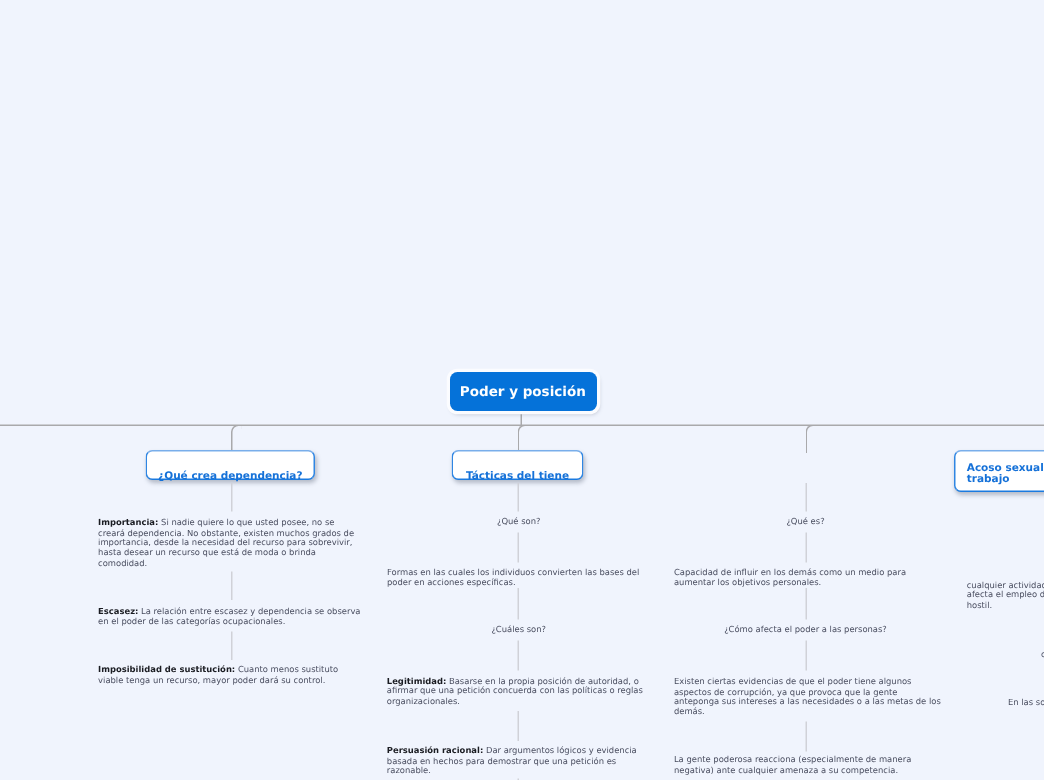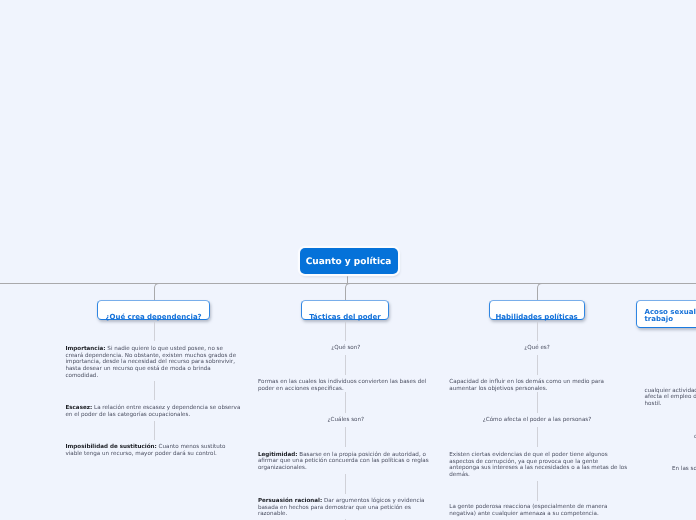--- a/index.html
+++ b/index.html
@@ -30,38 +30,35 @@
 </head>
 <body>
 
 <div id="stage">
 
   <div class="vline" style="left:347px;top:274px;height:10px;background:#a9a9ab;"></div>
 
   <div class="hline" style="left:0px;top:283px;width:696px;"></div>
 
   <div class="root" style="left:299.5px;top:247.8px;width:98.1px;height:26.2px;font-size:9px;">
-    <span>Cuanto y política</span>
+    <span>Poder y posición</span>
   </div>
 
   <div class="elbow" style="left:153.5px;top:283px;width:6px;height:18px;"></div>
   <div class="elbow" style="left:345px;top:283px;width:6px;height:18px;"></div>
   <div class="elbow" style="left:536.5px;top:283px;width:6px;height:18px;"></div>
 
   <div class="lvl2" style="left:97.4px;top:300.4px;width:112.3px;height:20px;font-size:7px;">
     <span>¿Qué crea dependencia?</span>
   </div>
 
   <div class="lvl2" style="left:300.8px;top:300.4px;width:88.4px;height:20px;font-size:7px;">
-    <span>Tácticas del poder</span>
+    <span>Tácticas del tiene</span>
   </div>
 
-  <div class="lvl2" style="left:488.6px;top:300.4px;width:96.1px;height:20px;font-size:7px;">
-    <span>Habilidades políticas</span>
-  </div>
 
   <div class="lvl2" style="left:636px;top:300.4px;width:120px;height:28px;font-size:7px;padding:7.2px 7.5px 0;justify-content:flex-start;text-align:left;line-height:7.7px;align-items:flex-start;">
     <span>Acoso sexual en el trabajo</span>
   </div>
 
   <div class="vline" style="left:153.5px;top:322px;height:19px;"></div>
   <div class="txt" style="left:65.4px;top:346.4px;width:174px;">
     <span class="b">Importancia:</span><span> Si nadie quiere lo que usted posee, no se creará dependencia. No obstante, existen muchos grados de importancia, desde la necesidad del recurso para sobrevivir, hasta desear un recurso que está de moda o brinda comodidad.</span>
   </div>
 

